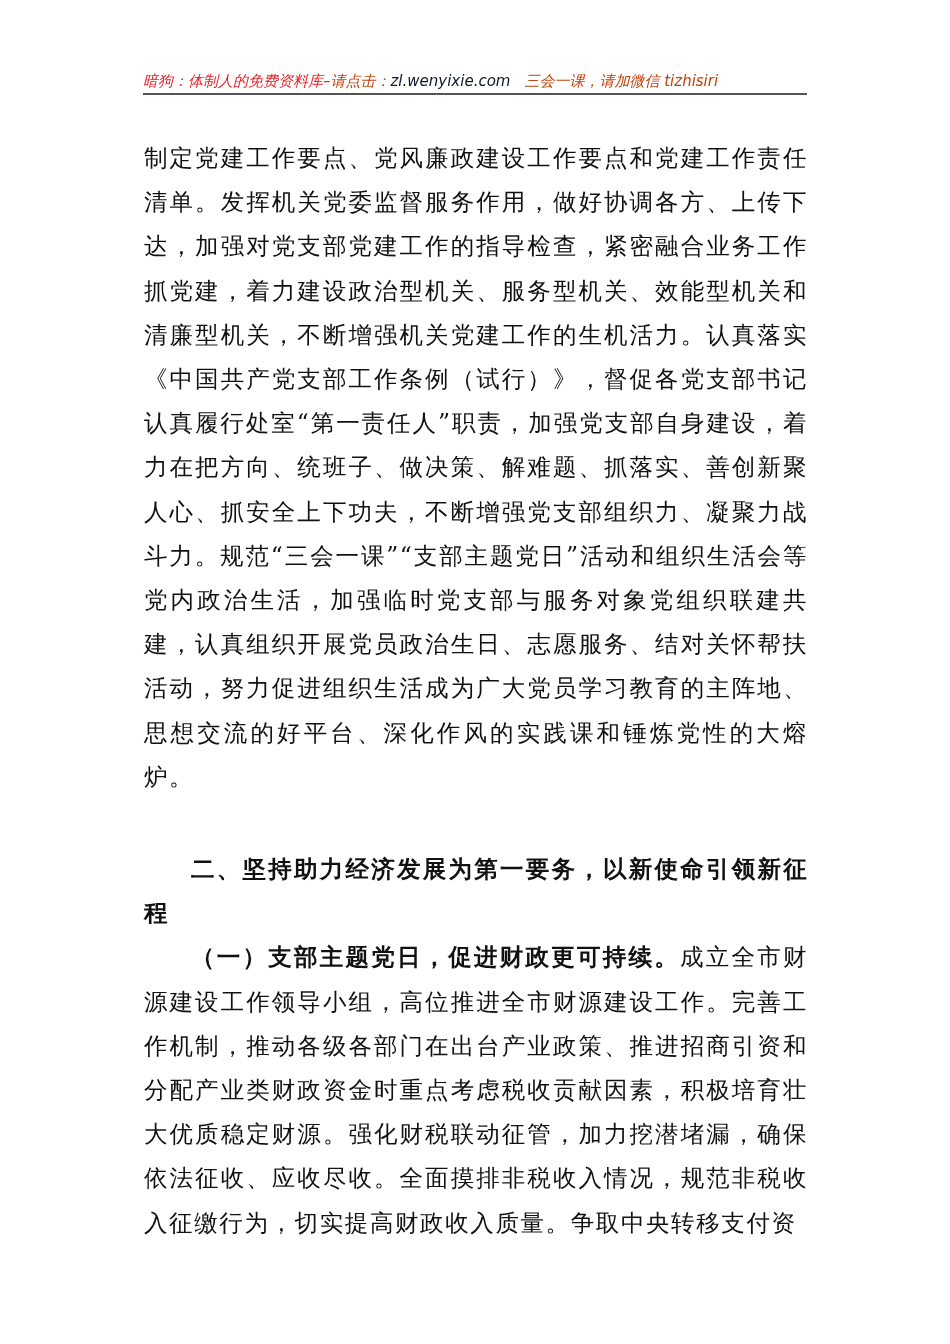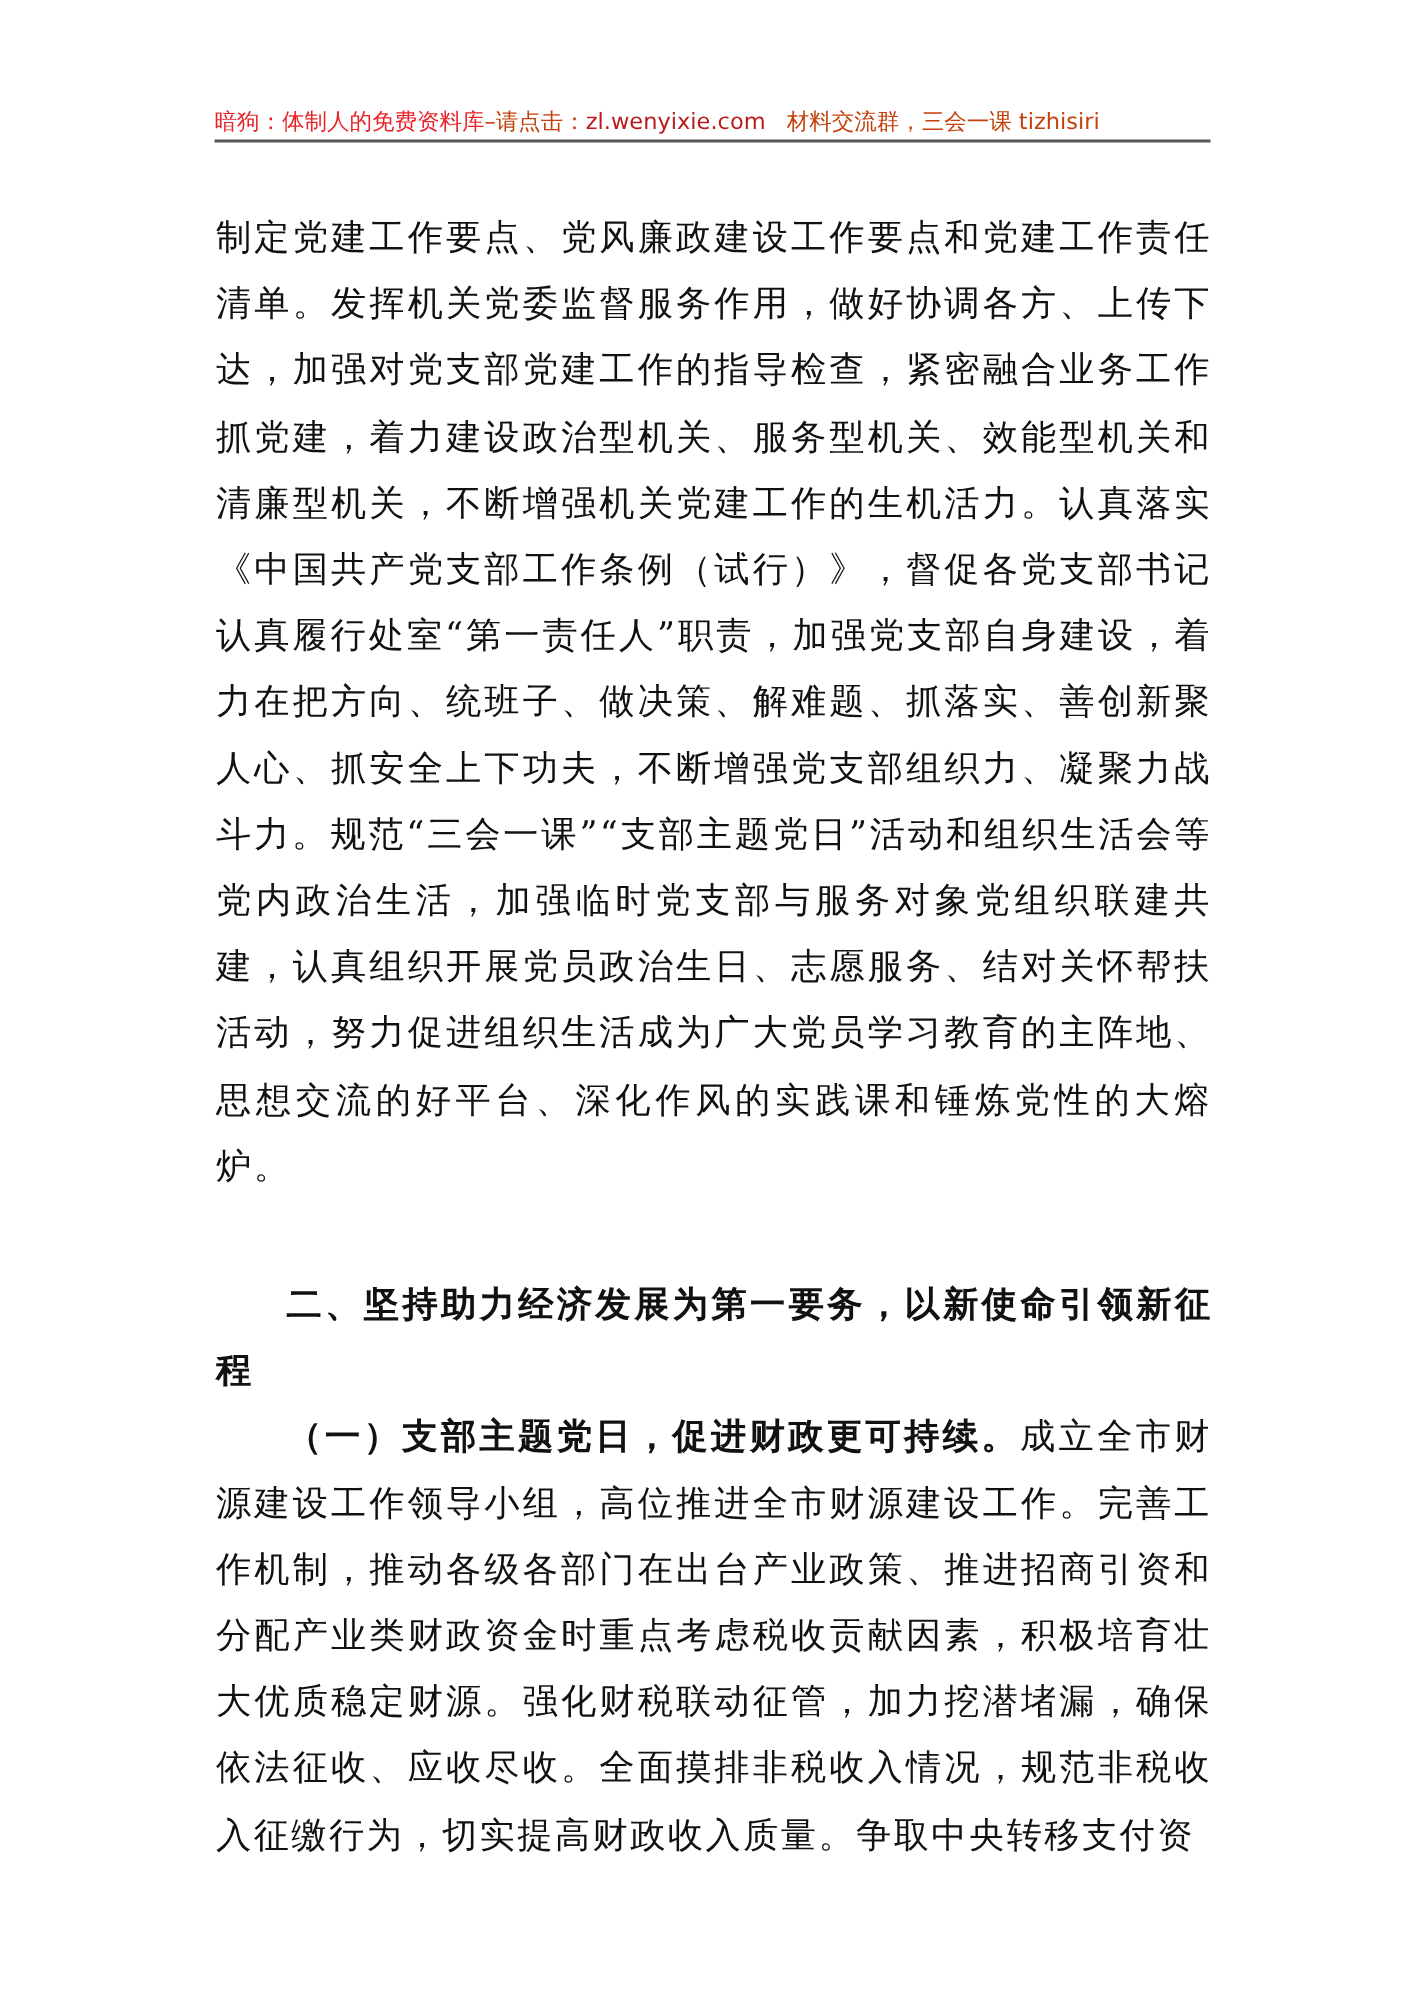--- a/index.html
+++ b/index.html
@@ -1,43 +1,43 @@
 <!DOCTYPE html>
 <html><head>
 <meta charset="utf-8">
 <style>
   html, body { margin: 0; padding: 0; background: #ffffff; }
   body { width: 950px; height: 1344px; position: relative; overflow: hidden; }
   .header {
     position: absolute; left: 143px; top: 70px; width: 664px; height: 22px;
     font-family: "DejaVu Sans", sans-serif; font-size: 15px; line-height: 22px;
-    white-space: nowrap; display: flex; align-items: flex-end;
+    white-space: nowrap; display: flex; align-items: flex-end; font-style: italic;
   }
   .header .red { color: #e8232a; }
   .header .black { color: #c2410c; }
-  .header .blue { color: #b91c1c; margin-right: 14px; }
+  .header .blue { color: #0f172a; margin-right: 14px; }
   .rule { position: absolute; left: 143px; top: 93px; width: 664px; height: 2px; background: #555; }
   .content {
     position: absolute; left: 144px; top: 136px; width: 664px;
     font-family: "DejaVu Serif", serif; font-size: 23.5px; line-height: 44.2px;
     color: #111; text-align: justify; letter-spacing: 1.6px;
   }
   .content p { margin: 0; }
   .content .indent { text-indent: 2em; }
   .content .heading { font-family: "DejaVu Sans", sans-serif; font-weight: bold; letter-spacing: 1.2px; margin-top: 48px; }
   .content .sub-bold { font-weight: bold; }
 </style>
 </head>
 <body>
 
 <div class="header">
   <span class="red">暗狗：体制人的免费资料库</span>
   <span class="black">–请点击：</span>
   <span class="blue">zl.wenyixie.com</span>
-  <span class="black">材料交流群，三会一课 tizhisiri</span>
+  <span class="black">三会一课，请加微信 tizhisiri</span>
 </div>
 <div class="rule"></div>
 
 <div class="content">
   <p>制定党建工作要点、党风廉政建设工作要点和党建工作责任清单。发挥机关党委监督服务作用，做好协调各方、上传下达，加强对党支部党建工作的指导检查，紧密融合业务工作抓党建，着力建设政治型机关、服务型机关、效能型机关和清廉型机关，不断增强机关党建工作的生机活力。认真落实《中国共产党支部工作条例（试行）》，督促各党支部书记认真履行处室“第一责任人”职责，加强党支部自身建设，着力在把方向、统班子、做决策、解难题、抓落实、善创新聚人心、抓安全上下功夫，不断增强党支部组织力、凝聚力战斗力。规范“三会一课”“支部主题党日”活动和组织生活会等党内政治生活，加强临时党支部与服务对象党组织联建共建，认真组织开展党员政治生日、志愿服务、结对关怀帮扶活动，努力促进组织生活成为广大党员学习教育的主阵地、思想交流的好平台、深化作风的实践课和锤炼党性的大熔炉。</p>
   <p class="indent heading">二、坚持助力经济发展为第一要务，以新使命引领新征程</p>
   <p class="indent"><span class="sub-bold">（一）支部主题党日，促进财政更可持续。</span><span>成立全市财源建设工作领导小组，高位推进全市财源建设工作。完善工作机制，推动各级各部门在出台产业政策、推进招商引资和分配产业类财政资金时重点考虑税收贡献因素，积极培育壮大优质稳定财源。强化财税联动征管，加力挖潜堵漏，确保依法征收、应收尽收。全面摸排非税收入情况，规范非税收入征缴行为，切实提高财政收入质量。争取中央转移支付资</span></p>
 </div>
 
 </body></html>

